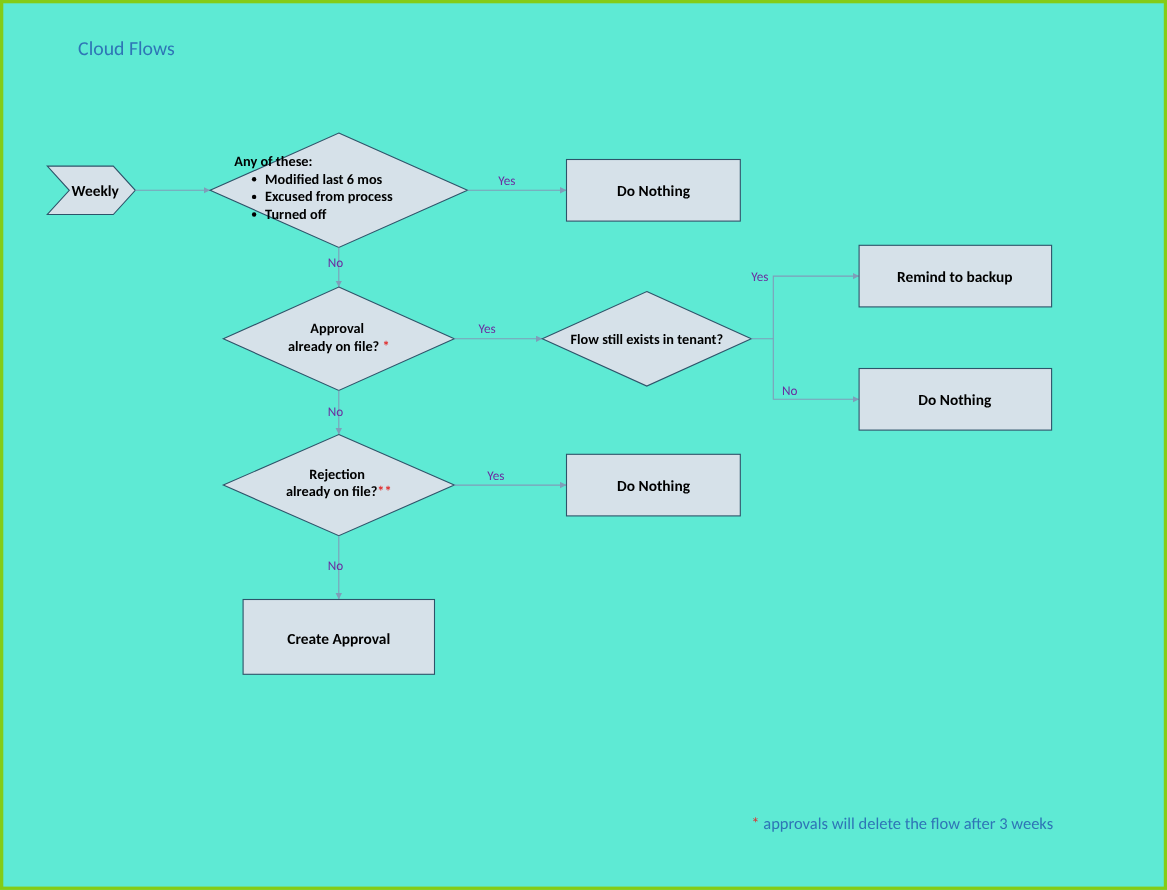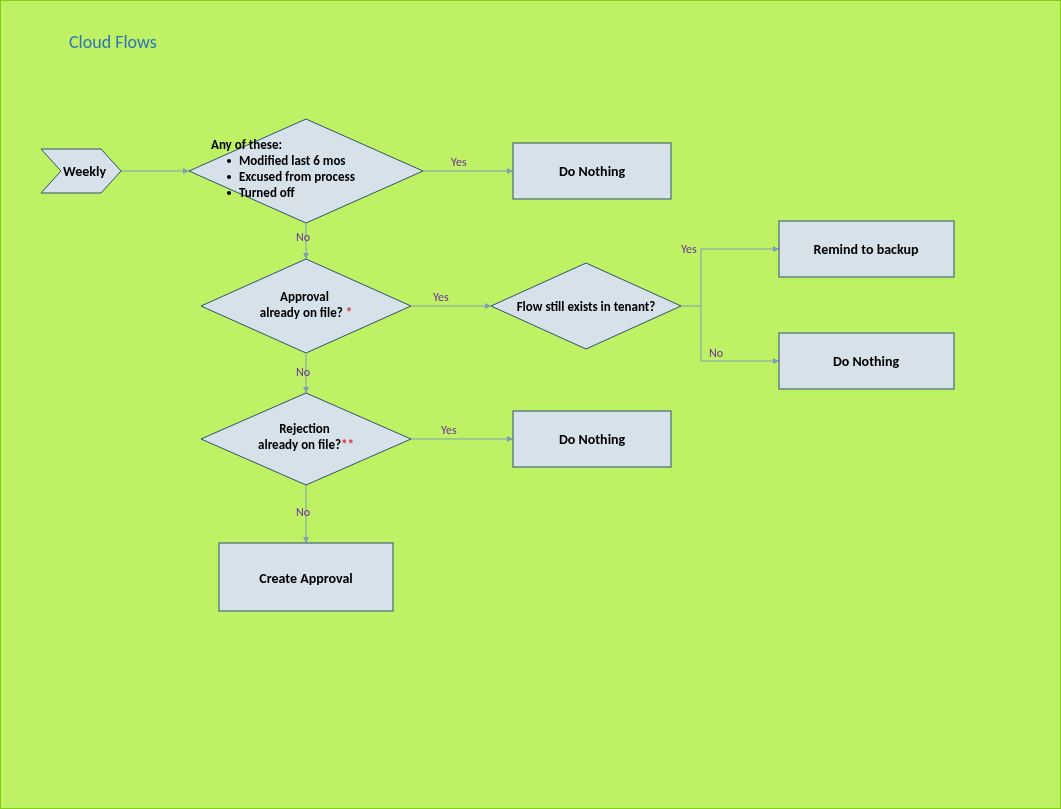--- a/index.html
+++ b/index.html
@@ -5,22 +5,22 @@
   body {
     margin: 0;
     font-family: Calibri, "Segoe UI", Arial, sans-serif;
     background: #ffffff;
   }
   .page {
     position: relative;
     width: 1061px;
     height: 809px;
     box-sizing: border-box;
-    border: 1px solid #84cc16;
-    background: #bef264;
+    border: 3px solid #84cc16;
+    background: #5eead4;
   }
   .title {
     position: absolute;
     left: 68px;
     top: 30px;
     color: #2e75b6;
     font-size: 18px;
   }
   svg {
     position: absolute;
@@ -166,13 +166,16 @@
 
     <line class="edge" x1="305" y1="484" x2="305" y2="542" marker-end="url(#arrow)"></line>
     <text class="edge-label" x="295" y="515">No</text>
 
     <g>
       <rect class="shape-fill" x="218" y="542" width="174" height="68"></rect>
       <text class="label" x="305" y="582" text-anchor="middle">Create Approval</text>
     </g>
   </svg>
 
+  <div class="footnote" style="left:680px; top:738px;">
+    <span class="red">* </span><span>approvals will delete the flow after 3 weeks</span>
+  </div>
 </div>
 
 </body></html>

